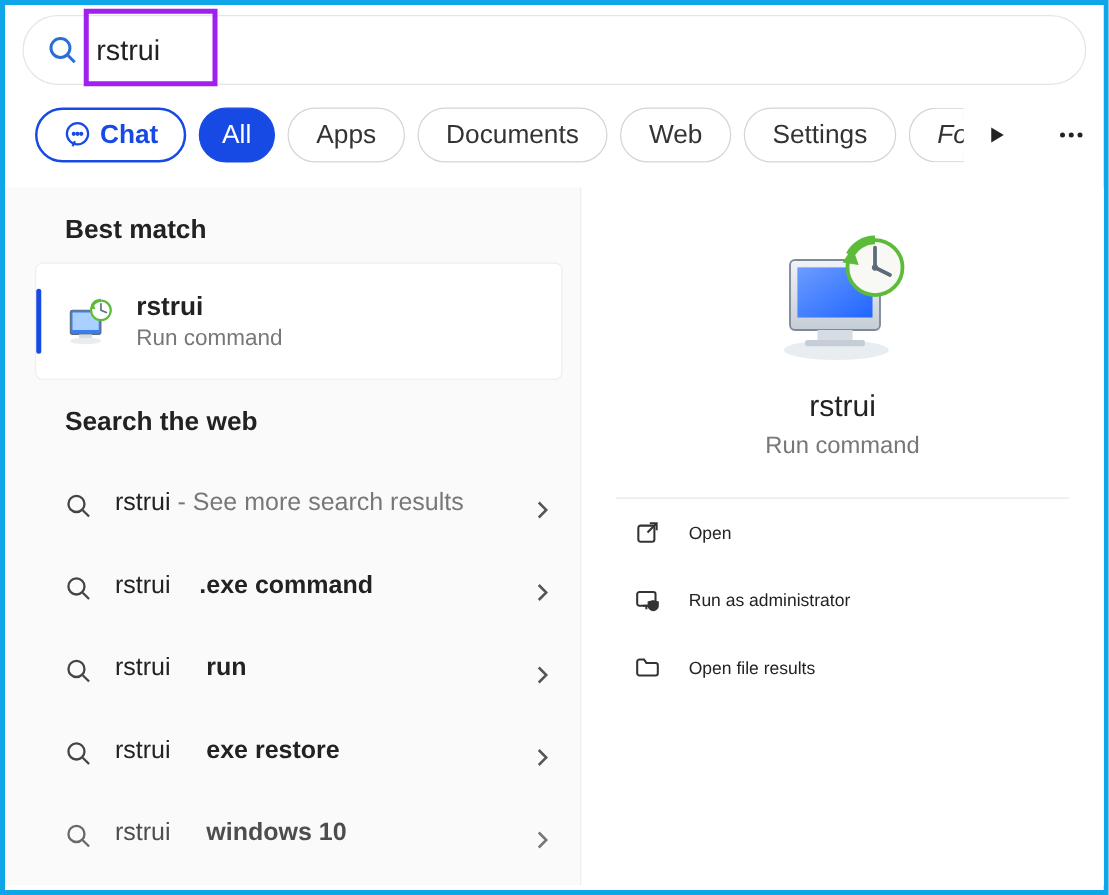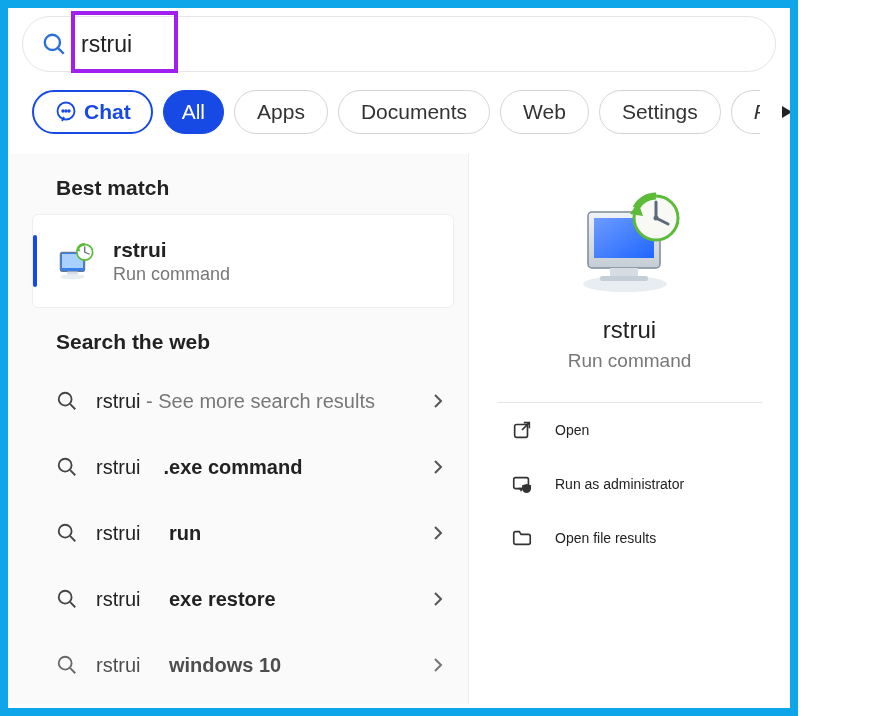--- a/index.html
+++ b/index.html
@@ -4,23 +4,23 @@
 <style>
   * { box-sizing: border-box; margin: 0; padding: 0; }
   body {
     font-family: "Segoe UI", -apple-system, sans-serif;
     width: 887px;
     height: 716px;
     overflow: hidden;
     background: #fff;
   }
   .frame {
-    width: 798px;
+    width: 887px;
     height: 716px;
-    border: 8px solid #0ea5e9;
+    border: 4px solid #0ea5e9;
     background: #fff;
     position: relative;
     overflow: hidden;
   }
   .searchbar {
     margin: 8px 14px 0 14px;
     height: 56px;
     border: 1px solid #e5e5e5;
     border-radius: 28px;
     display: flex;
@@ -138,21 +138,21 @@
   }
   .bm-icon {
     width: 42px; height: 42px;
     margin: 0 16px 0 22px;
     flex-shrink: 0;
   }
   .bm-title { font-size: 21px; font-weight: 600; color: #222; }
   .bm-sub { font-size: 18px; color: #777; margin-top: 2px; }
   .web-item {
     display: flex;
-    align-items: center;
+    align-items: flex-end;
     padding: 14px 22px 14px 48px;
     cursor: pointer;
     min-height: 66px;
   }
   .web-item .loupe {
     width: 22px; height: 22px;
     margin-right: 18px;
     flex-shrink: 0;
   }
   .web-text {

